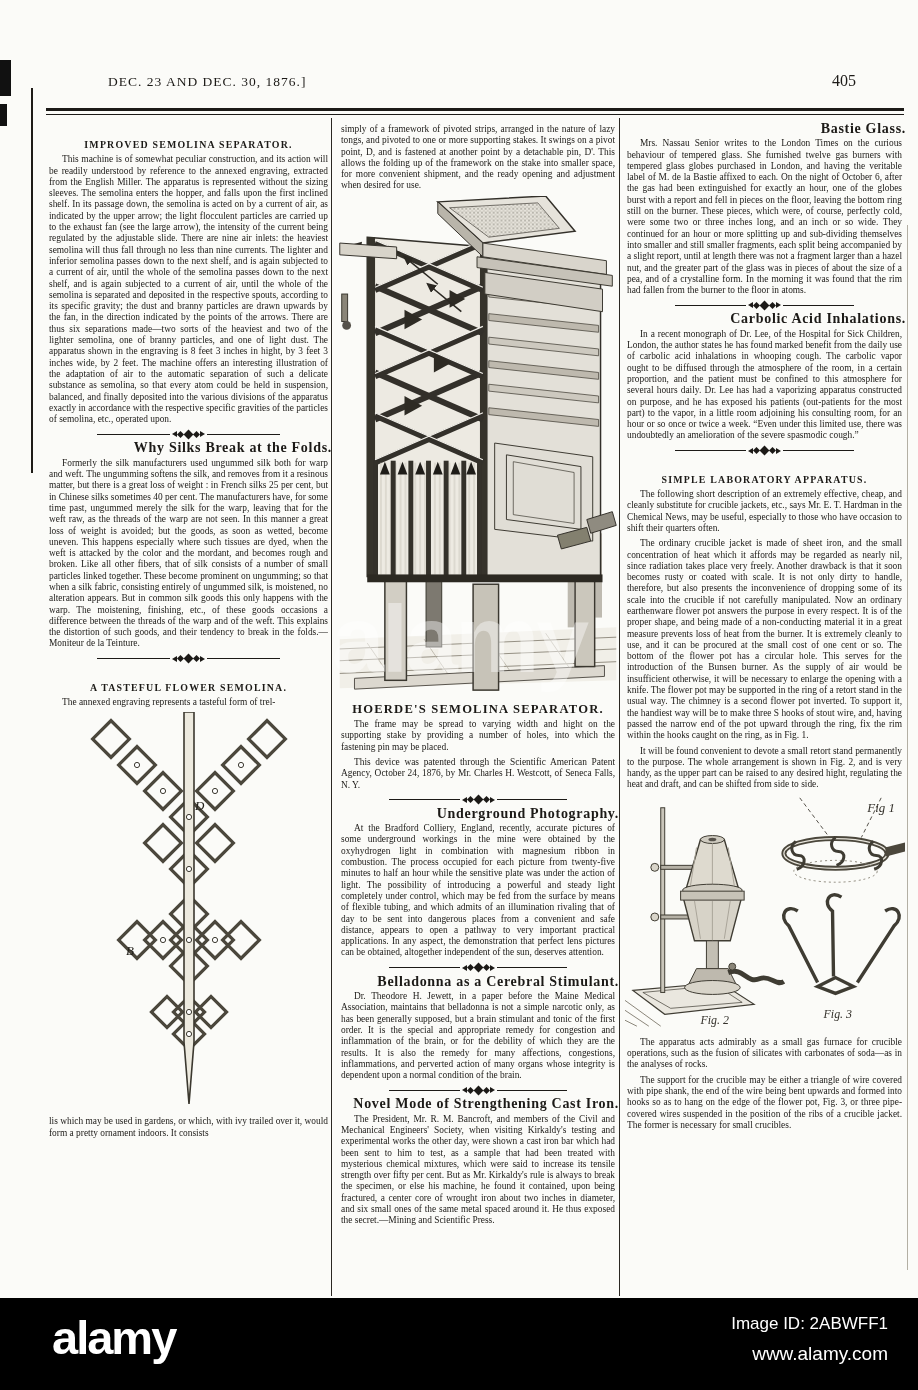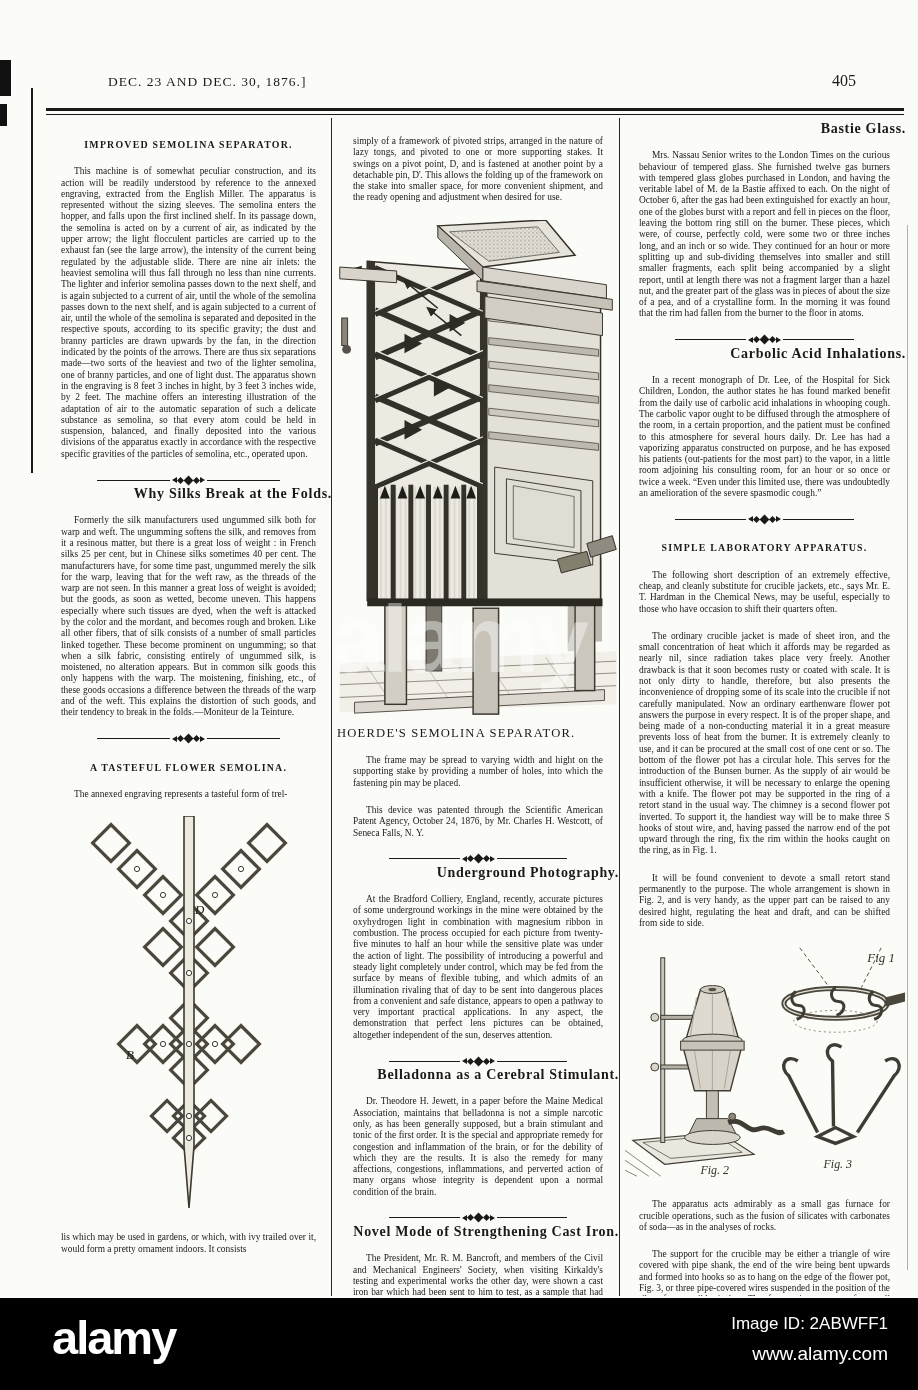--- a/index.html
+++ b/index.html
@@ -16,25 +16,25 @@
   .col{position:absolute;top:120px;height:1176px;overflow:hidden;
        font-size:9.4px;line-height:11.3px;text-align:justify;}
   #col1{left:45px;width:287px;}
   #col2{left:337px;width:282px;}
   #col3{left:623px;width:283px;}
   .vrule{position:absolute;top:118px;height:1178px;width:1px;background:#2a2722;}
   .edge-r{position:absolute;left:907px;top:225px;height:1045px;width:1px;background:#b3afa4;}
   .edge-l{position:absolute;left:31px;top:88px;height:385px;width:2px;background:#1e1b17;}
   .blob{position:absolute;background:#111;}
   
-  p{margin:16px;text-indent:13px;}
+  p{margin:4px;text-indent:13px;}
   p.noind{text-indent:0;}
   .hc{font-weight:bold;text-align:center;font-size:9.9px;letter-spacing:1.2px;margin:19px 0 2px;text-indent:0;}
   .ht{font-weight:bold;text-align:right;font-size:14px;letter-spacing:0.7px;margin:3px 0 2px;text-indent:0;}
-  .cap{font-weight:normal;font-size:12.6px;letter-spacing:1.2px;margin:8px 0 0;text-indent:0;}
+  .cap{font-weight:bold;text-align:center;font-size:12.6px;letter-spacing:1.2px;margin:8px 0 0;text-indent:0;}
   .orn{display:flex;align-items:center;margin:5px 52px 4px;height:8px;}
   .orn::before,.orn::after{content:"";flex:1;border-top:1.3px solid #1c1a17;}
   .dia{width:5px;height:5px;background:#1c1a17;transform:rotate(45deg);margin:0 1px;}
   .tri{width:0;height:0;border-top:3px solid transparent;border-bottom:3px solid transparent;}
   .tl{border-right:5px solid #1c1a17;margin-left:2px;}
   .tr{border-left:5px solid #1c1a17;margin-right:2px;}
   .engraving{display:block;margin:2px auto 0;}
   
   .wm{position:absolute;left:50%;top:585px;transform:translateX(-50%);z-index:6;
       font-family:"Liberation Sans",sans-serif;font-size:95px;font-weight:bold;

